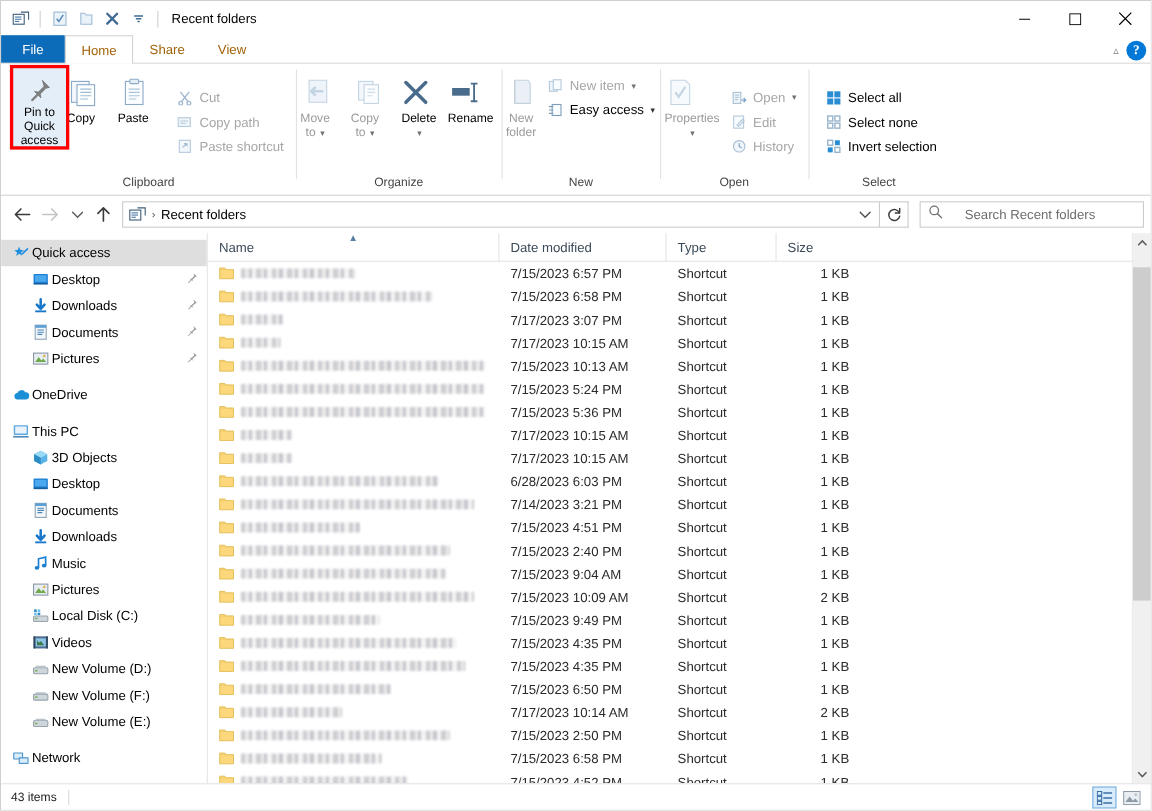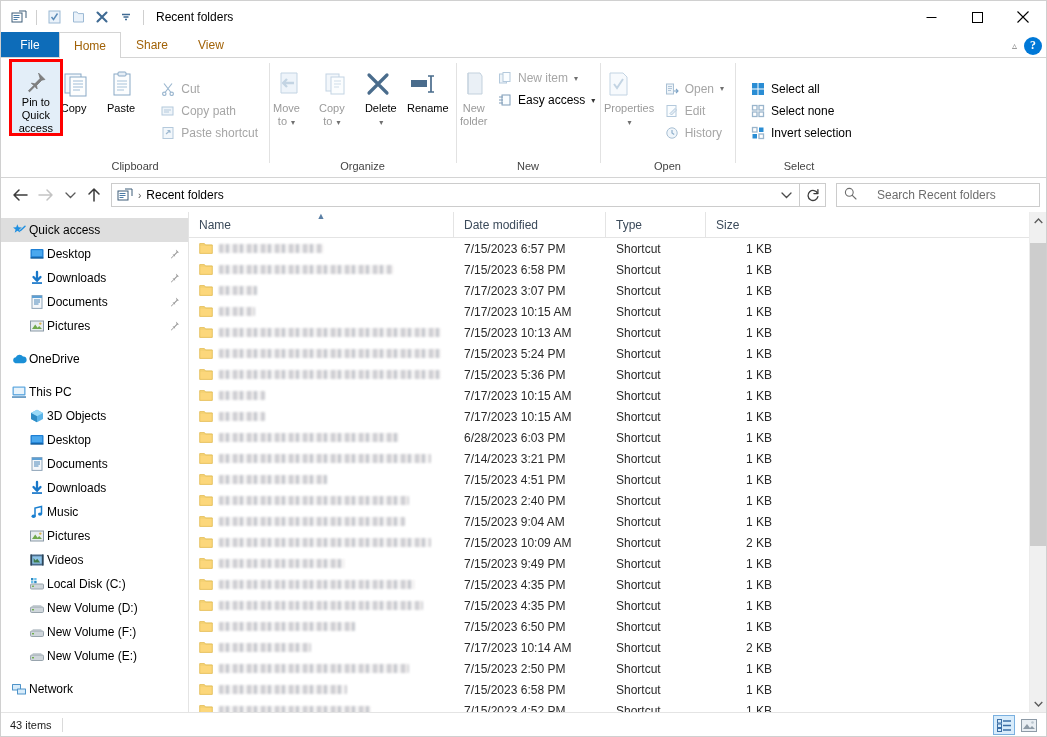--- a/index.html
+++ b/index.html
@@ -798,41 +798,41 @@
               <rect x="1.5" y="3" width="13" height="10" fill="#e8edf1" stroke="#8a99a6"></rect>
               <path d="M3 11 L6.2 6.5 L8.6 9.8 L10.2 8 L13 11 Z" fill="#6fa94b"></path>
               <circle cx="11.3" cy="5.6" r="1.2" fill="#d9b34a"></circle>
             </svg>
           </span>
           <span class="nlabel">Pictures</span>
         </div>
         <div class="navitem l1">
           <span class="nico">
             <svg width="16" height="16" viewBox="0 0 16 16">
-              <rect x="1.5" y="2.5" width="13" height="11" fill="#4a6b8a"></rect>
-              <rect x="3.3" y="4.3" width="9.4" height="7.4" fill="#8ec3e8"></rect>
-              <path d="M4.6 6 L6.6 8.4 L8.2 6.8 L11.2 10.6 H4.6 Z" fill="#3f7c4a"></path>
-              <rect x="1.5" y="2.5" width="1.5" height="11" fill="#2e4659"></rect>
-              <rect x="13" y="2.5" width="1.5" height="11" fill="#2e4659"></rect>
-            </svg>
-          </span>
-          <span class="nlabel">Videos</span>
-        </div>
-        <div class="navitem l1">
-          <span class="nico">
-            <svg width="16" height="16" viewBox="0 0 16 16">
               <rect x="1.5" y="8" width="13" height="5" rx="1" fill="#cfd6db" stroke="#98a4ad"></rect>
               <rect x="3" y="9.6" width="2" height="1.3" fill="#6fb04b"></rect>
               <rect x="2" y="2" width="2.4" height="2.4" fill="#2e8cc4"></rect>
               <rect x="5.2" y="2" width="2.4" height="2.4" fill="#6cc2ee"></rect>
               <rect x="2" y="5" width="2.4" height="2.2" fill="#6cc2ee"></rect>
               <rect x="5.2" y="5" width="2.4" height="2.2" fill="#2e8cc4"></rect>
             </svg>
           </span>
           <span class="nlabel">Local Disk (C:)</span>
+        </div>
+        <div class="navitem l1">
+          <span class="nico">
+            <svg width="16" height="16" viewBox="0 0 16 16">
+              <rect x="1.5" y="2.5" width="13" height="11" fill="#4a6b8a"></rect>
+              <rect x="3.3" y="4.3" width="9.4" height="7.4" fill="#8ec3e8"></rect>
+              <path d="M4.6 6 L6.6 8.4 L8.2 6.8 L11.2 10.6 H4.6 Z" fill="#3f7c4a"></path>
+              <rect x="1.5" y="2.5" width="1.5" height="11" fill="#2e4659"></rect>
+              <rect x="13" y="2.5" width="1.5" height="11" fill="#2e4659"></rect>
+            </svg>
+          </span>
+          <span class="nlabel">Videos</span>
         </div>
         <div class="navitem l1">
           <span class="nico">
             <svg width="16" height="16" viewBox="0 0 16 16">
               <rect x="1.5" y="7" width="13" height="5.5" rx="1.2" fill="#cfd6db" stroke="#98a4ad"></rect>
               <rect x="3" y="9" width="2" height="1.4" fill="#6fb04b"></rect>
               <path d="M3 7 L3.8 5.3 H12.2 L13 7 Z" fill="#b9c2c9"></path>
             </svg>
           </span>
           <span class="nlabel">New Volume (D:)</span>

